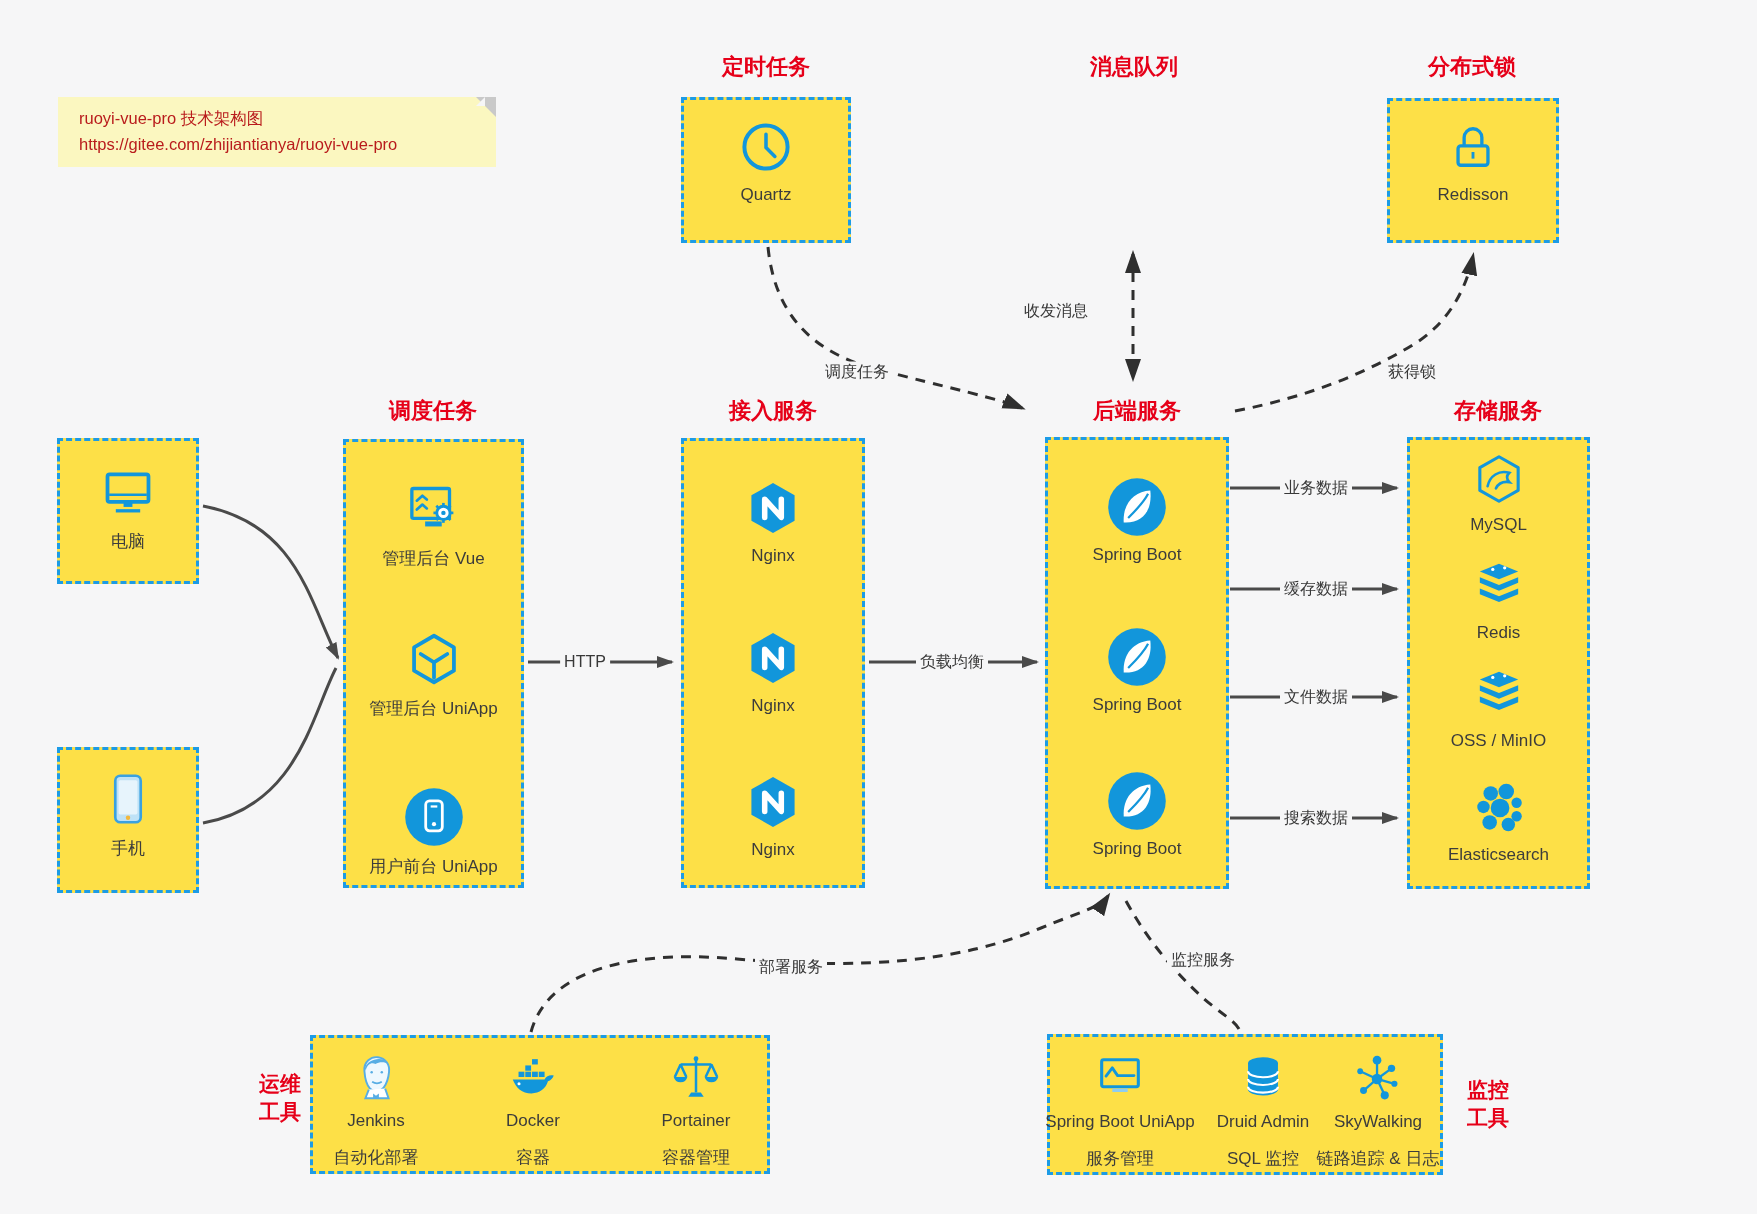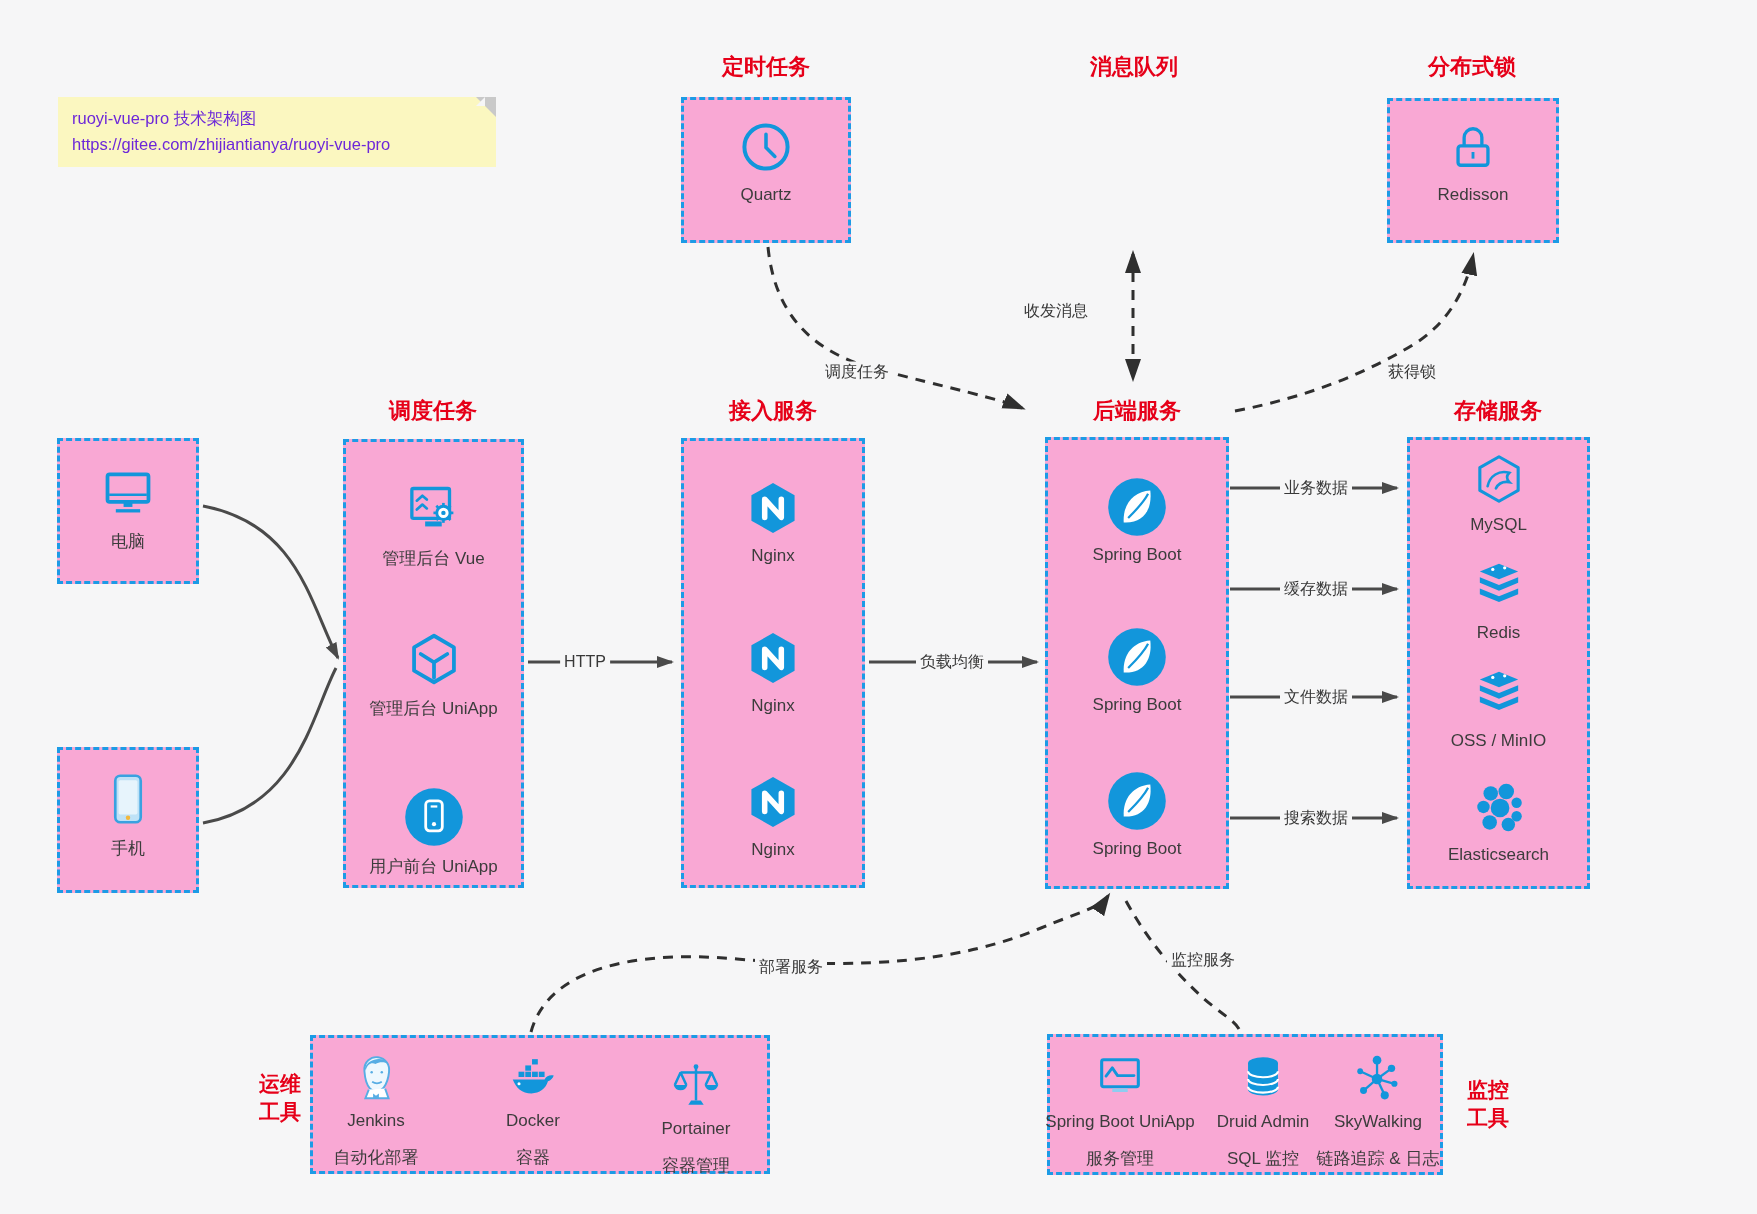--- a/index.html
+++ b/index.html
@@ -1,30 +1,30 @@
 <!DOCTYPE html>
 <html><head>
 <meta charset="utf-8">
 <style>
   html,body{margin:0;padding:0;background:#e9e9ea;}
   #canvas{position:relative;width:1757px;height:1214px;background:#f6f6f7;overflow:hidden;
           font-family:"Liberation Sans","DejaVu Sans",sans-serif;}
-  .box{position:absolute;border:3px dashed #1c9be6;background:#f9a8d4;box-sizing:border-box;}
+  .box{position:absolute;border:3px dashed #1c9be6;background:#fde047;box-sizing:border-box;}
   .coltitle{position:absolute;transform:translateX(-50%);color:#e60019;font-weight:bold;
             font-size:22px;white-space:nowrap;}
   .node{position:absolute;left:0;width:100%;display:flex;flex-direction:column;align-items:center;}
   .node .lbl{font-size:17px;color:#3c3c3c;white-space:nowrap;margin-top:7px;}
   .node .sub{font-size:17px;color:#3c3c3c;white-space:nowrap;margin-top:15px;}
   .elabel{position:absolute;transform:translate(-50%,-50%);font-size:16px;color:#383838;
           background:#f6f6f7;padding:0 4px;white-space:nowrap;}
   .sidetag{position:absolute;color:#e60019;font-weight:bold;font-size:21px;line-height:1.35;
            text-align:center;}
   .note{position:absolute;left:58px;top:97px;width:438px;height:70px;background:#fbf7c0;
         padding:9px 0 0 14px;box-sizing:border-box;}
-  .note .ln{font-size:16.5px;color:#6d28d9;line-height:1.55;}
+  .note .ln{font-size:16.5px;color:#b91c1c;line-height:1.55;margin-left:7px;}
   .fold{position:absolute;top:0;right:0;width:0;height:0;
         border-top:20px solid #c9c9c9;border-left:20px solid transparent;}
   .fold:after{content:"";position:absolute;left:-20px;top:-20px;width:0;height:0;
         border-bottom:9px solid #f6f6f7;border-left:9px solid transparent;}
   svg.wires{position:absolute;left:0;top:0;}
   .ic{display:block;}
 </style>
 </head>
 <body>
 
@@ -290,21 +290,21 @@
             <rect x="34" y="22.5" width="6" height="5.5"></rect>
           <rect x="20" y="16" width="6" height="5.5"></rect>
             <rect x="27" y="9.5" width="6" height="5.5"></rect>
           <path d="M7,30.5 H40 C42,26.5 46,25.5 49.5,26.5 C48.5,29.5 46.5,31.5 43.5,32.5 C41.5,40 34.5,45 26.5,45 C16.5,45 10.5,39.5 7,30.5 Z"></path>
         </g>
         <circle cx="13.5" cy="35" r="1.6" fill="#ffffff"></circle>
       </svg>
       <div class="lbl">Docker</div>
       <div class="sub">容器</div>
     </div>
-    <div class="node" style="top:20px;left:383px;width:150px;margin-left:-75px;">
+    <div class="node" style="top:12px;left:383px;width:150px;margin-left:-75px;">
       <svg class="ic" width="54" height="54" viewBox="0 0 56 56">
         <g stroke="#1296db" stroke-width="2.6" fill="none">
           <line x1="28" y1="9" x2="28" y2="44"></line>
           <line x1="12" y1="15" x2="44" y2="15"></line>
           <path d="M12,15 L6,28 M12,15 L18,28"></path>
           <path d="M44,15 L38,28 M44,15 L50,28"></path>
         </g>
         <path d="M5,28 a7.2,7.2 0 0 0 14,0 Z" fill="#1296db"></path>
         <path d="M37,28 a7.2,7.2 0 0 0 14,0 Z" fill="#1296db"></path>
         <circle cx="28" cy="9" r="2.5" fill="#1296db"></circle>

